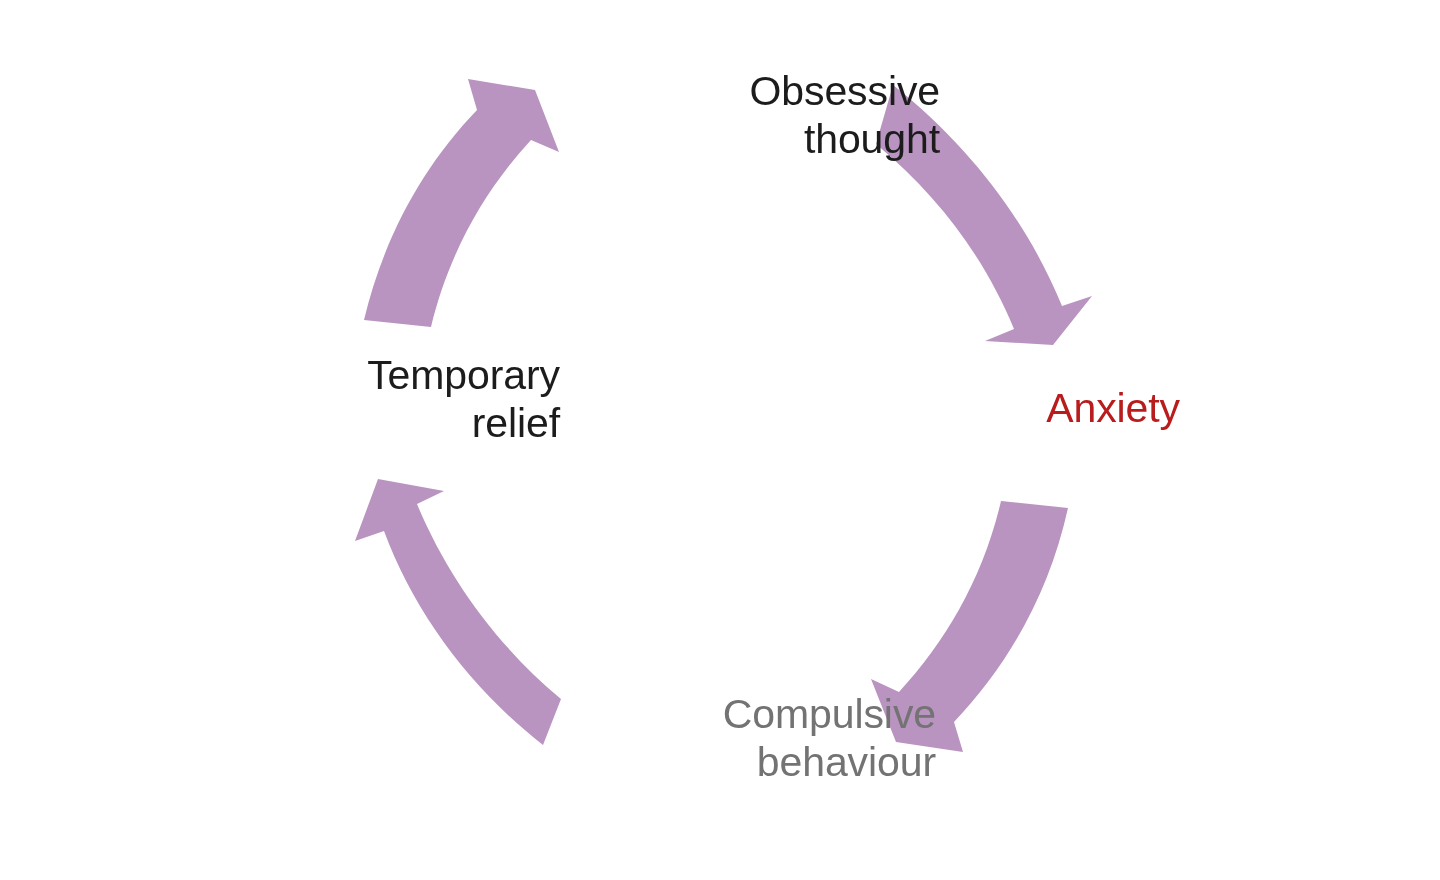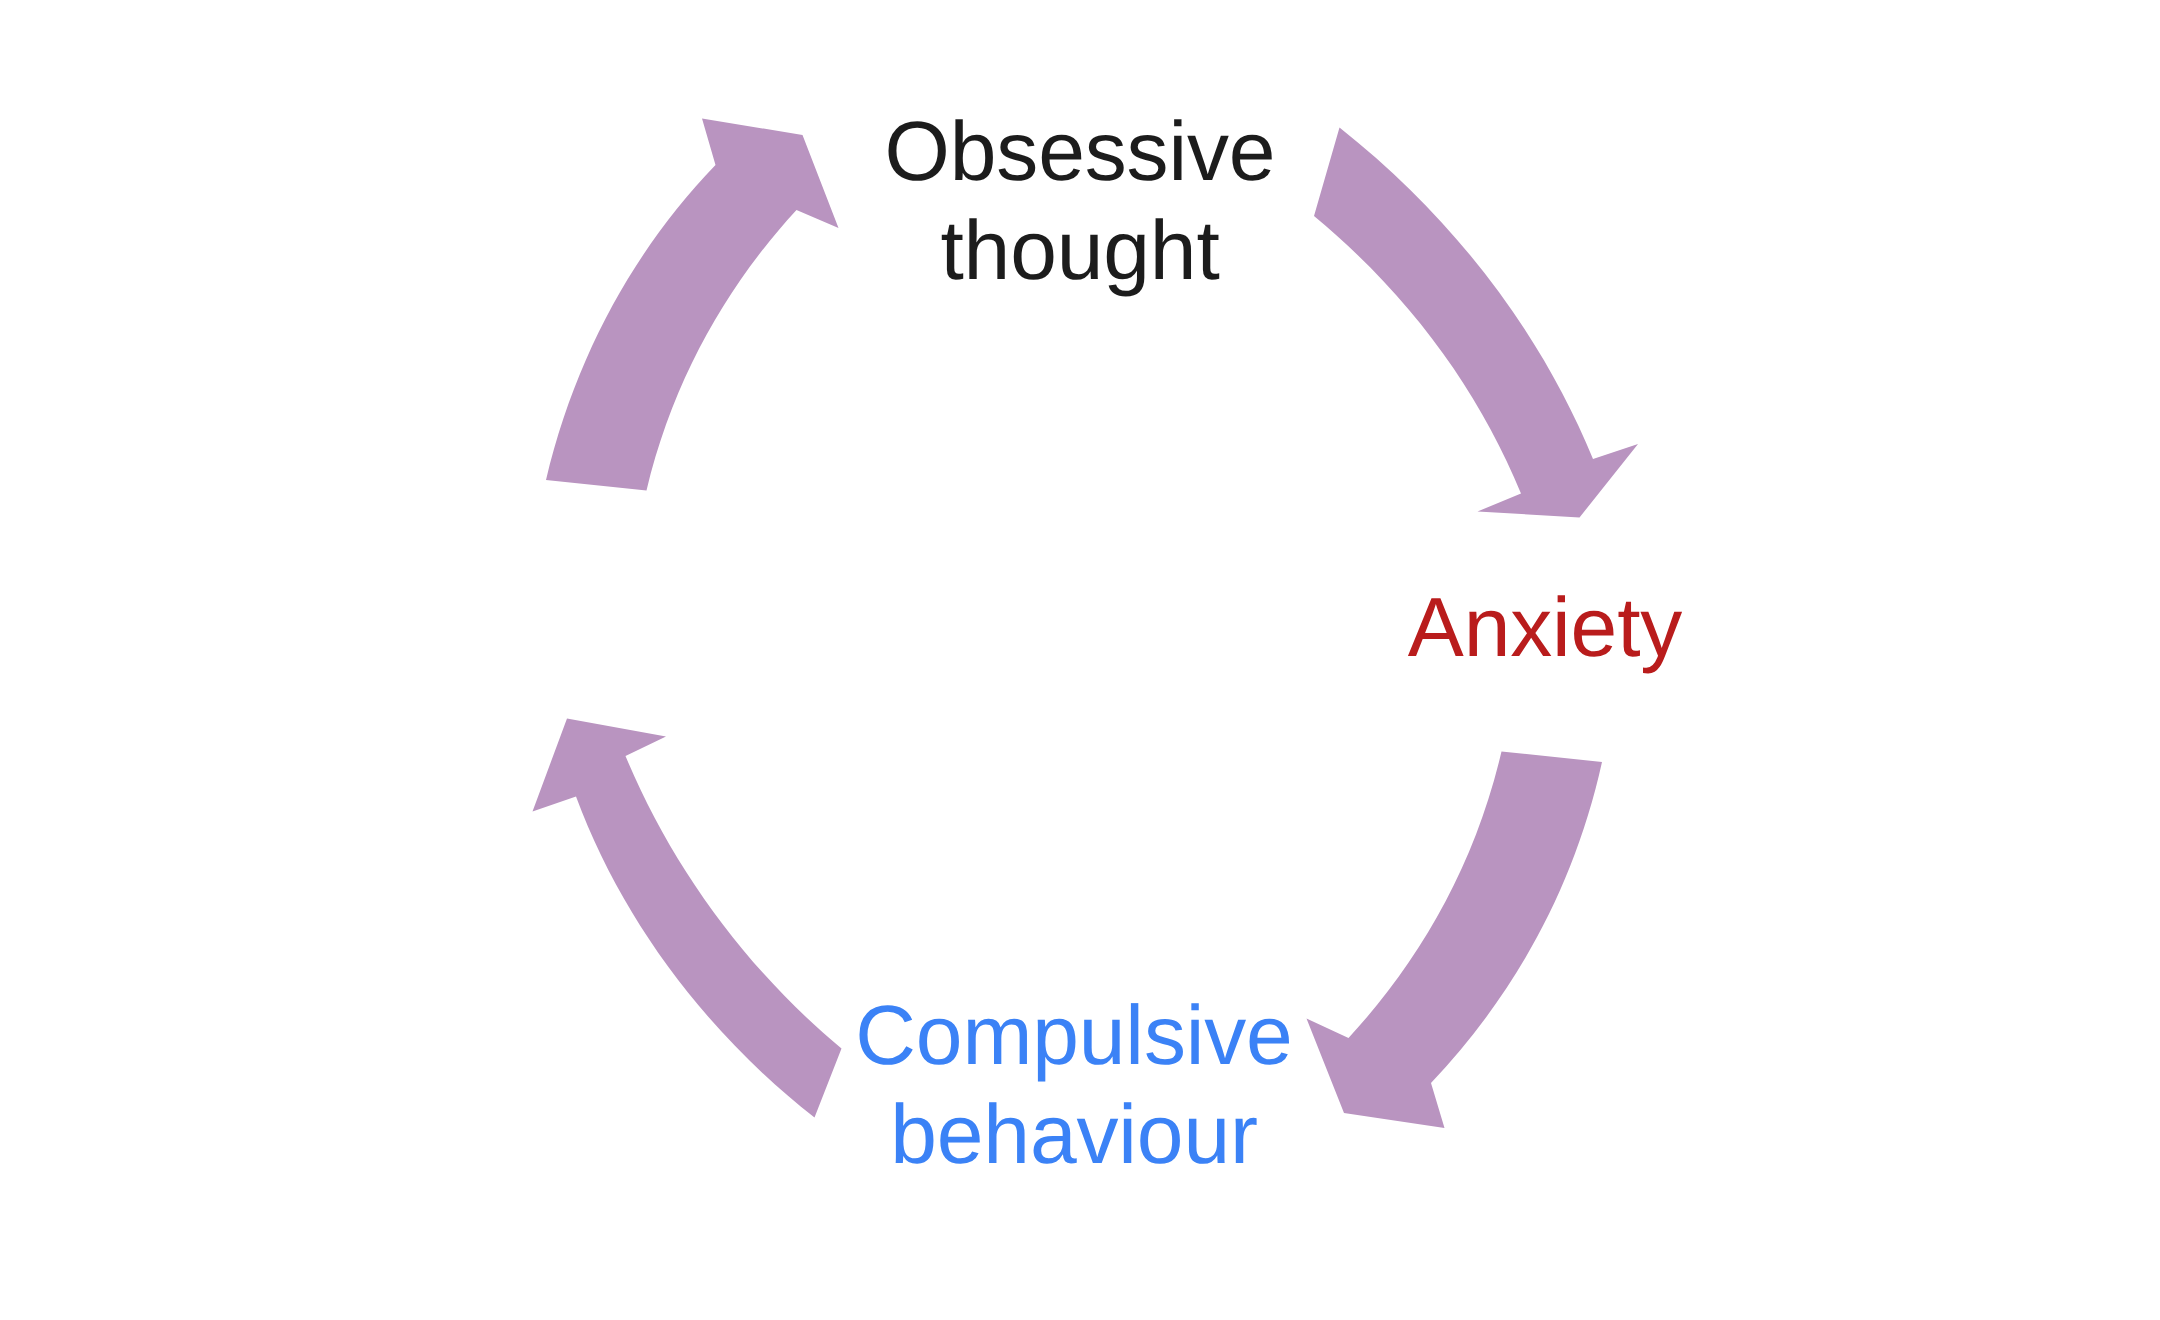--- a/index.html
+++ b/index.html
@@ -25,25 +25,25 @@
     left: 0;
     top: 0;
     width: 1440px;
     height: 880px;
     display: block;
   }
   .node-label {
     position: absolute;
     color: #1c1c1c;
     font-family: "Liberation Sans", "DejaVu Sans", sans-serif;
-    font-size: 56px;
+    font-size: 41px;
     line-height: 1.17;
     font-weight: 400;
     letter-spacing: -0.1px;
-    text-align: center;
+    text-align: right;
     white-space: pre-line;
     user-select: none;
   }
   
   #label-obsessive-thought {
     left: 500px;
     top: 68px;
     width: 440px;
   }
   
@@ -107,17 +107,19 @@
              L 531,140
              C 485,190 449,252 431,327
              Z"></path>
   </svg>
 
   <div class="node-label" id="label-obsessive-thought" style="color: rgb(28, 28, 28);">Obsessive
 thought</div>
 
   <div class="node-label" id="label-anxiety" style="color: #b91c1c;">Anxiety</div>
 
-  <div class="node-label" id="label-compulsive-behaviour" style="color: #3b82f6;">Compulsive
+  <div class="node-label" id="label-compulsive-behaviour" style="color: #737373; margin-top: 34px;">Compulsive
 behaviour</div>
 
+  <div class="node-label" id="label-temporary-relief" style="color: rgb(28, 28, 28);">Temporary
+relief</div>
 
 </div>
 
 </body></html>

